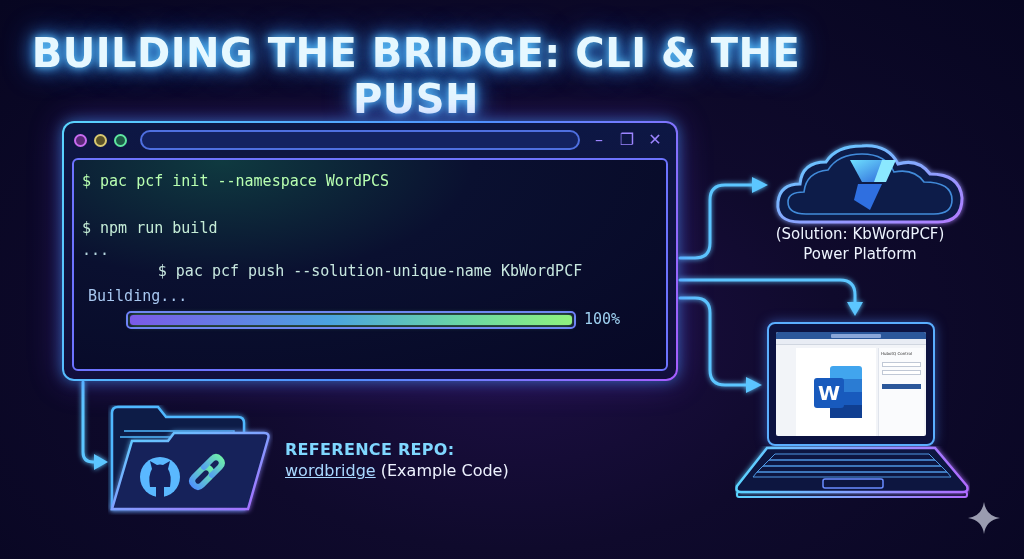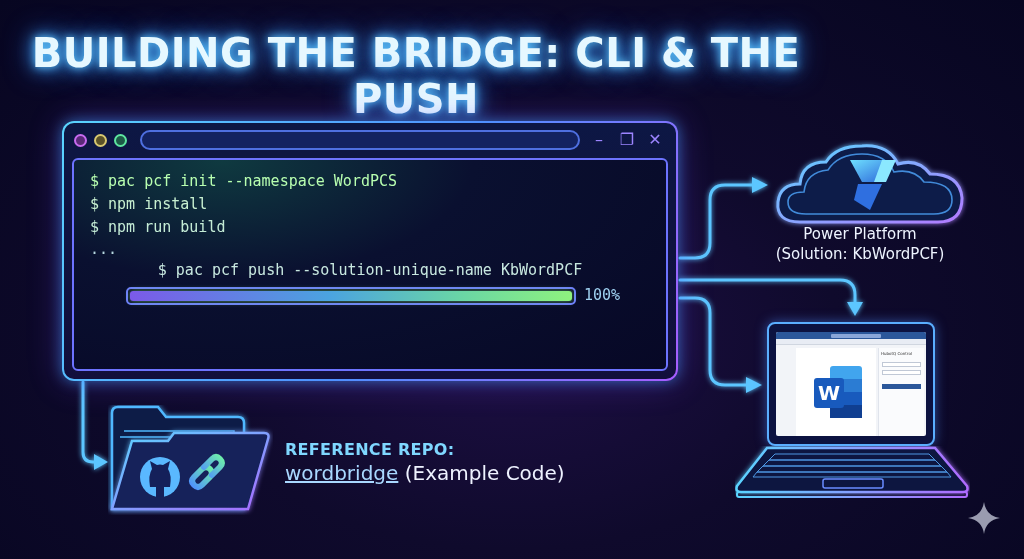--- a/index.html
+++ b/index.html
@@ -31,27 +31,27 @@
   .dot.d3 { border-color: #5ee6a0; background: #1d5a47; }
   .addressbar {
     flex: 0 0 auto; width: 440px; height: 20px; margin-left: 6px; border-radius: 10px;
     border: 2px solid #4e6fe0; background: #132260;
   }
   .win-ctrl { margin-left: 10px; color: #9c84ff; font-size: 16px; line-height: 16px; width: 18px; text-align: center; }
   .console {
     position: absolute; left: 8px; top: 35px; right: 8px; bottom: 8px;
     border-radius: 6px; border: 2px solid #6d73ff;
     background: radial-gradient(ellipse at 25% 0%, #0f3a40 0%, #0a1030 40%, #070826 100%);
-    padding: 10px 16px;
+    padding: 10px 8px;
     font-family: "DejaVu Sans Mono", monospace; font-size: 15px; line-height: 23px;
   }
   .line { white-space: pre; color: #d2ffc6; }
   .line.c1 { color: #b8ffb0; }
   .line.c2 { color: #c8f0d0; }
-  .line.c3 { color: #c4ecd6; }
+  .line.c3 { color: #c4ecd6; margin-top: 24px; }
   .line.dots { color: #b8d8e0; line-height: 20px; }
   .line.c5 { color: #c8e8e0; }
   .line.c6 { color: #c8e8e0; text-align: center; }
   .building { color: #a8c8f0; padding-left: 6px; margin-top: 3px; line-height: 20px; white-space: pre; }
   .progress-row { display: flex; align-items: center; padding-left: 6px; margin-top: 2px; justify-content: center; }
   .progress {
     width: 450px; height: 18px; border-radius: 5px; border: 2px solid #6e7cff; padding: 2px;
     background: #0a0c2a;
   }
   .progress-fill {
@@ -86,21 +86,21 @@
   .word-pane { position: absolute; right: 2px; top: 16px; width: 46px; height: 88px; background: #fafbfd; border-left: 1px solid #e0e4ec; }
   .pane-title { font-size: 4px; color: #333; padding: 3px 2px; }
   .pane-field { margin: 3px 3px 0 3px; height: 5px; border: 1px solid #c0c8d6; background: #fff; }
   .pane-btn { margin: 4px 3px 0 3px; height: 5px; background: #2b579a; }
   .keyboard-base { position: absolute; left: 0; top: 128px; width: 235px; height: 52px; }
 
   
   .folder { position: absolute; left: 108px; top: 405px; width: 165px; height: 110px; }
   .repo-label { position: absolute; left: 285px; top: 440px; }
   .repo-heading { font-weight: bold; font-size: 16px; color: #7fd7ff; letter-spacing: 0.3px; }
-  .repo-line { font-size: 20px; color: #eef2ff; margin-top: 2px; }
+  .repo-line { font-size: 16px; color: #eef2ff; margin-top: 2px; }
   .repo-link { color: #a9d8ff; text-decoration: underline; }
 
   .sparkle { position: absolute; left: 966px; top: 500px; width: 36px; height: 36px; }
 </style>
 </head>
 <body>
 
 <div class="title">BUILDING THE BRIDGE: CLI &amp; THE PUSH</div>
 
 <svg class="connectors" viewBox="0 0 1024 559">
@@ -140,24 +140,24 @@
     <span class="dot d1"></span>
     <span class="dot d2"></span>
     <span class="dot d3"></span>
     <div class="addressbar"></div>
     <span class="win-ctrl">–</span>
     <span class="win-ctrl">❐</span>
     <span class="win-ctrl">✕</span>
   </div>
   <div class="console">
     <div class="line c1">$ pac pcf init --namespace WordPCS</div>
-    <div class="line c2">$ npm install</div>
     <div class="line c3">$ npm run build</div>
     <div class="line dots">...</div>
     <div class="line c6">$ pac pcf push --solution-unique-name KbWordPCF</div>
+    <div class="building">Building...</div>
     <div class="progress-row">
       <div class="progress">
         <div class="progress-fill" style="width:100%"></div>
       </div>
       <span class="progress-pct">100%</span>
     </div>
   </div>
 </div>
 
 <svg class="cloud" viewBox="0 0 200 90">
@@ -173,22 +173,22 @@
   </defs>
   <path d="M30 82 Q6 82 8 62 Q10 44 30 44 Q32 22 56 22 Q66 6 92 6 Q118 4 128 24 Q148 18 160 34 Q190 34 192 58 Q192 82 168 82 Z" fill="#101a4a" stroke="url(#cloudStroke)" stroke-width="3" filter="url(#glow)"></path>
   <path d="M36 74 Q18 74 18 62 Q18 52 34 52 Q36 32 58 30 Q68 14 92 14 Q116 14 124 32 Q144 28 154 42 Q182 42 182 60 Q182 74 164 74 Z" fill="none" stroke="#4fa8ff" stroke-width="1.6" opacity="0.8"></path>
   <g>
     <polygon points="80,20 122,20 112,42 92,42" fill="url(#pGrad)"></polygon>
     <polygon points="88,44 112,44 100,70 84,60" fill="#2f6fe0"></polygon>
     <polygon points="112,20 126,20 116,42 104,42" fill="#8be8ff"></polygon>
   </g>
 </svg>
 <div class="cloud-label">
+  <div>(Solution: KbWordPCF)</div>
   <div>Power Platform</div>
-  <div>(Solution: KbWordPCF)</div>
 </div>
 
 <div class="laptop">
   <div class="screen">
     <div class="screen-inner">
       <div class="word-titlebar">
         <div class="word-search"></div>
       </div>
       <div class="word-ribbon"></div>
       <div class="word-page">

